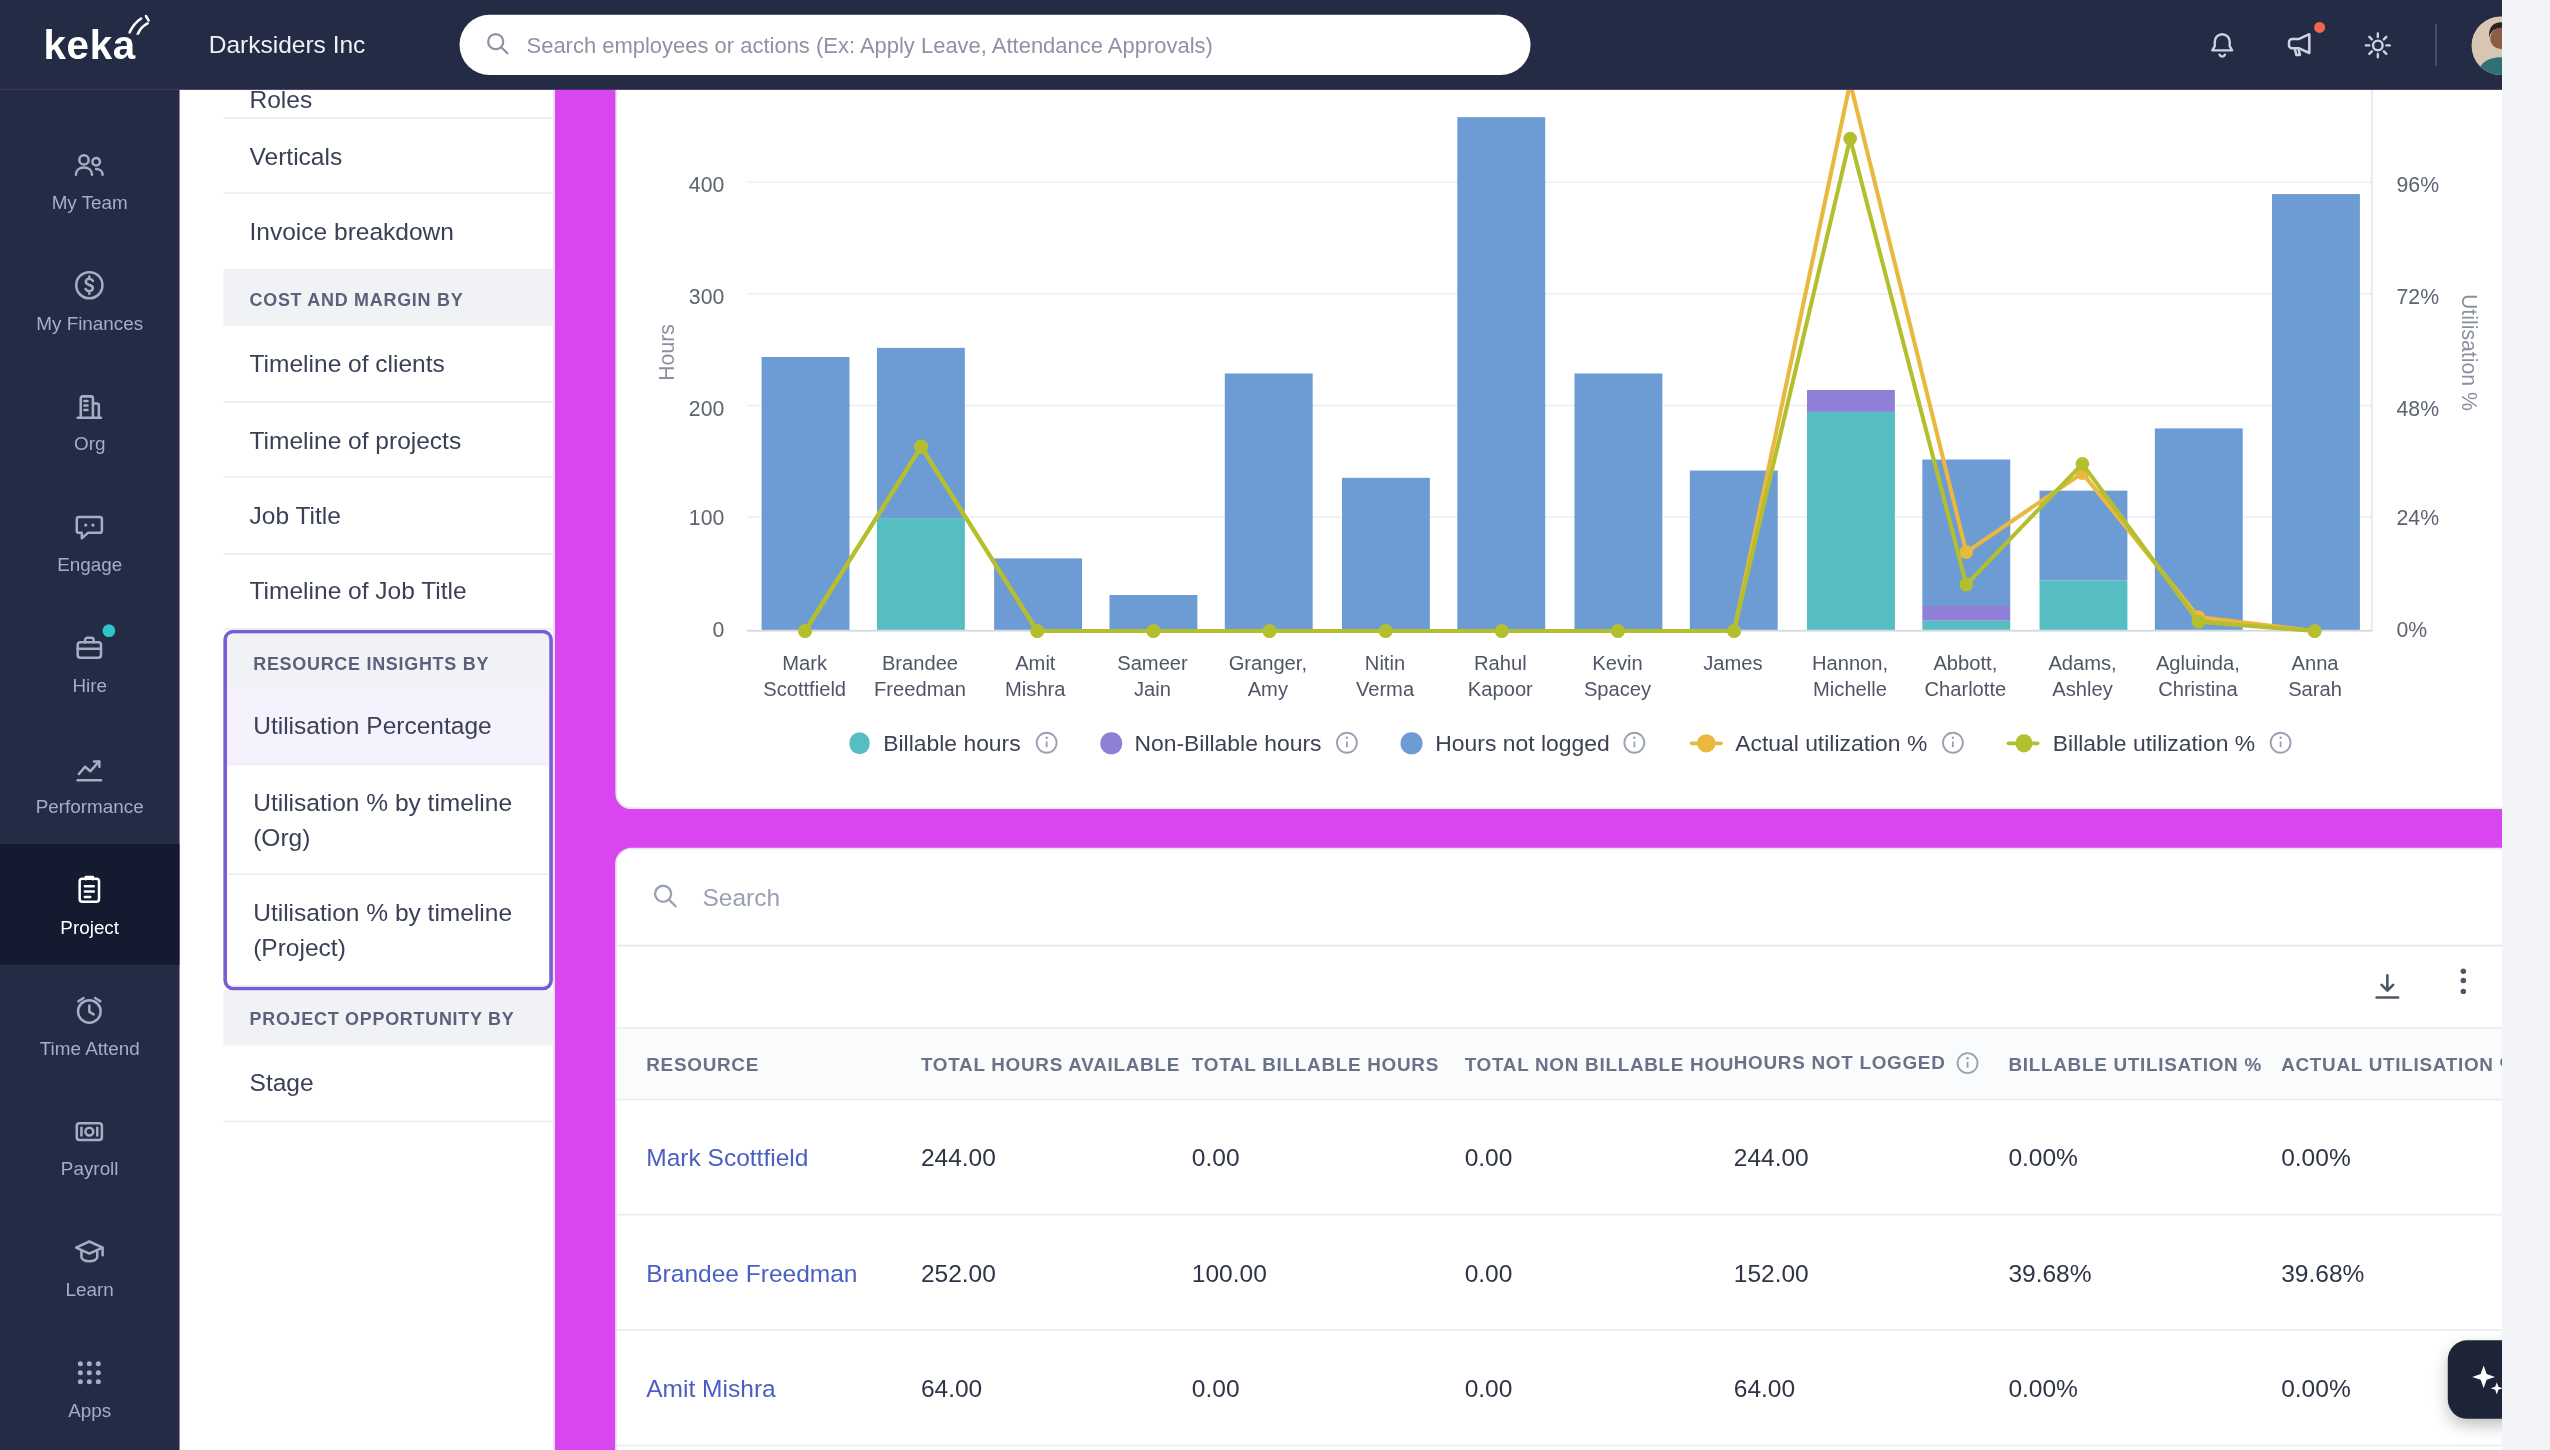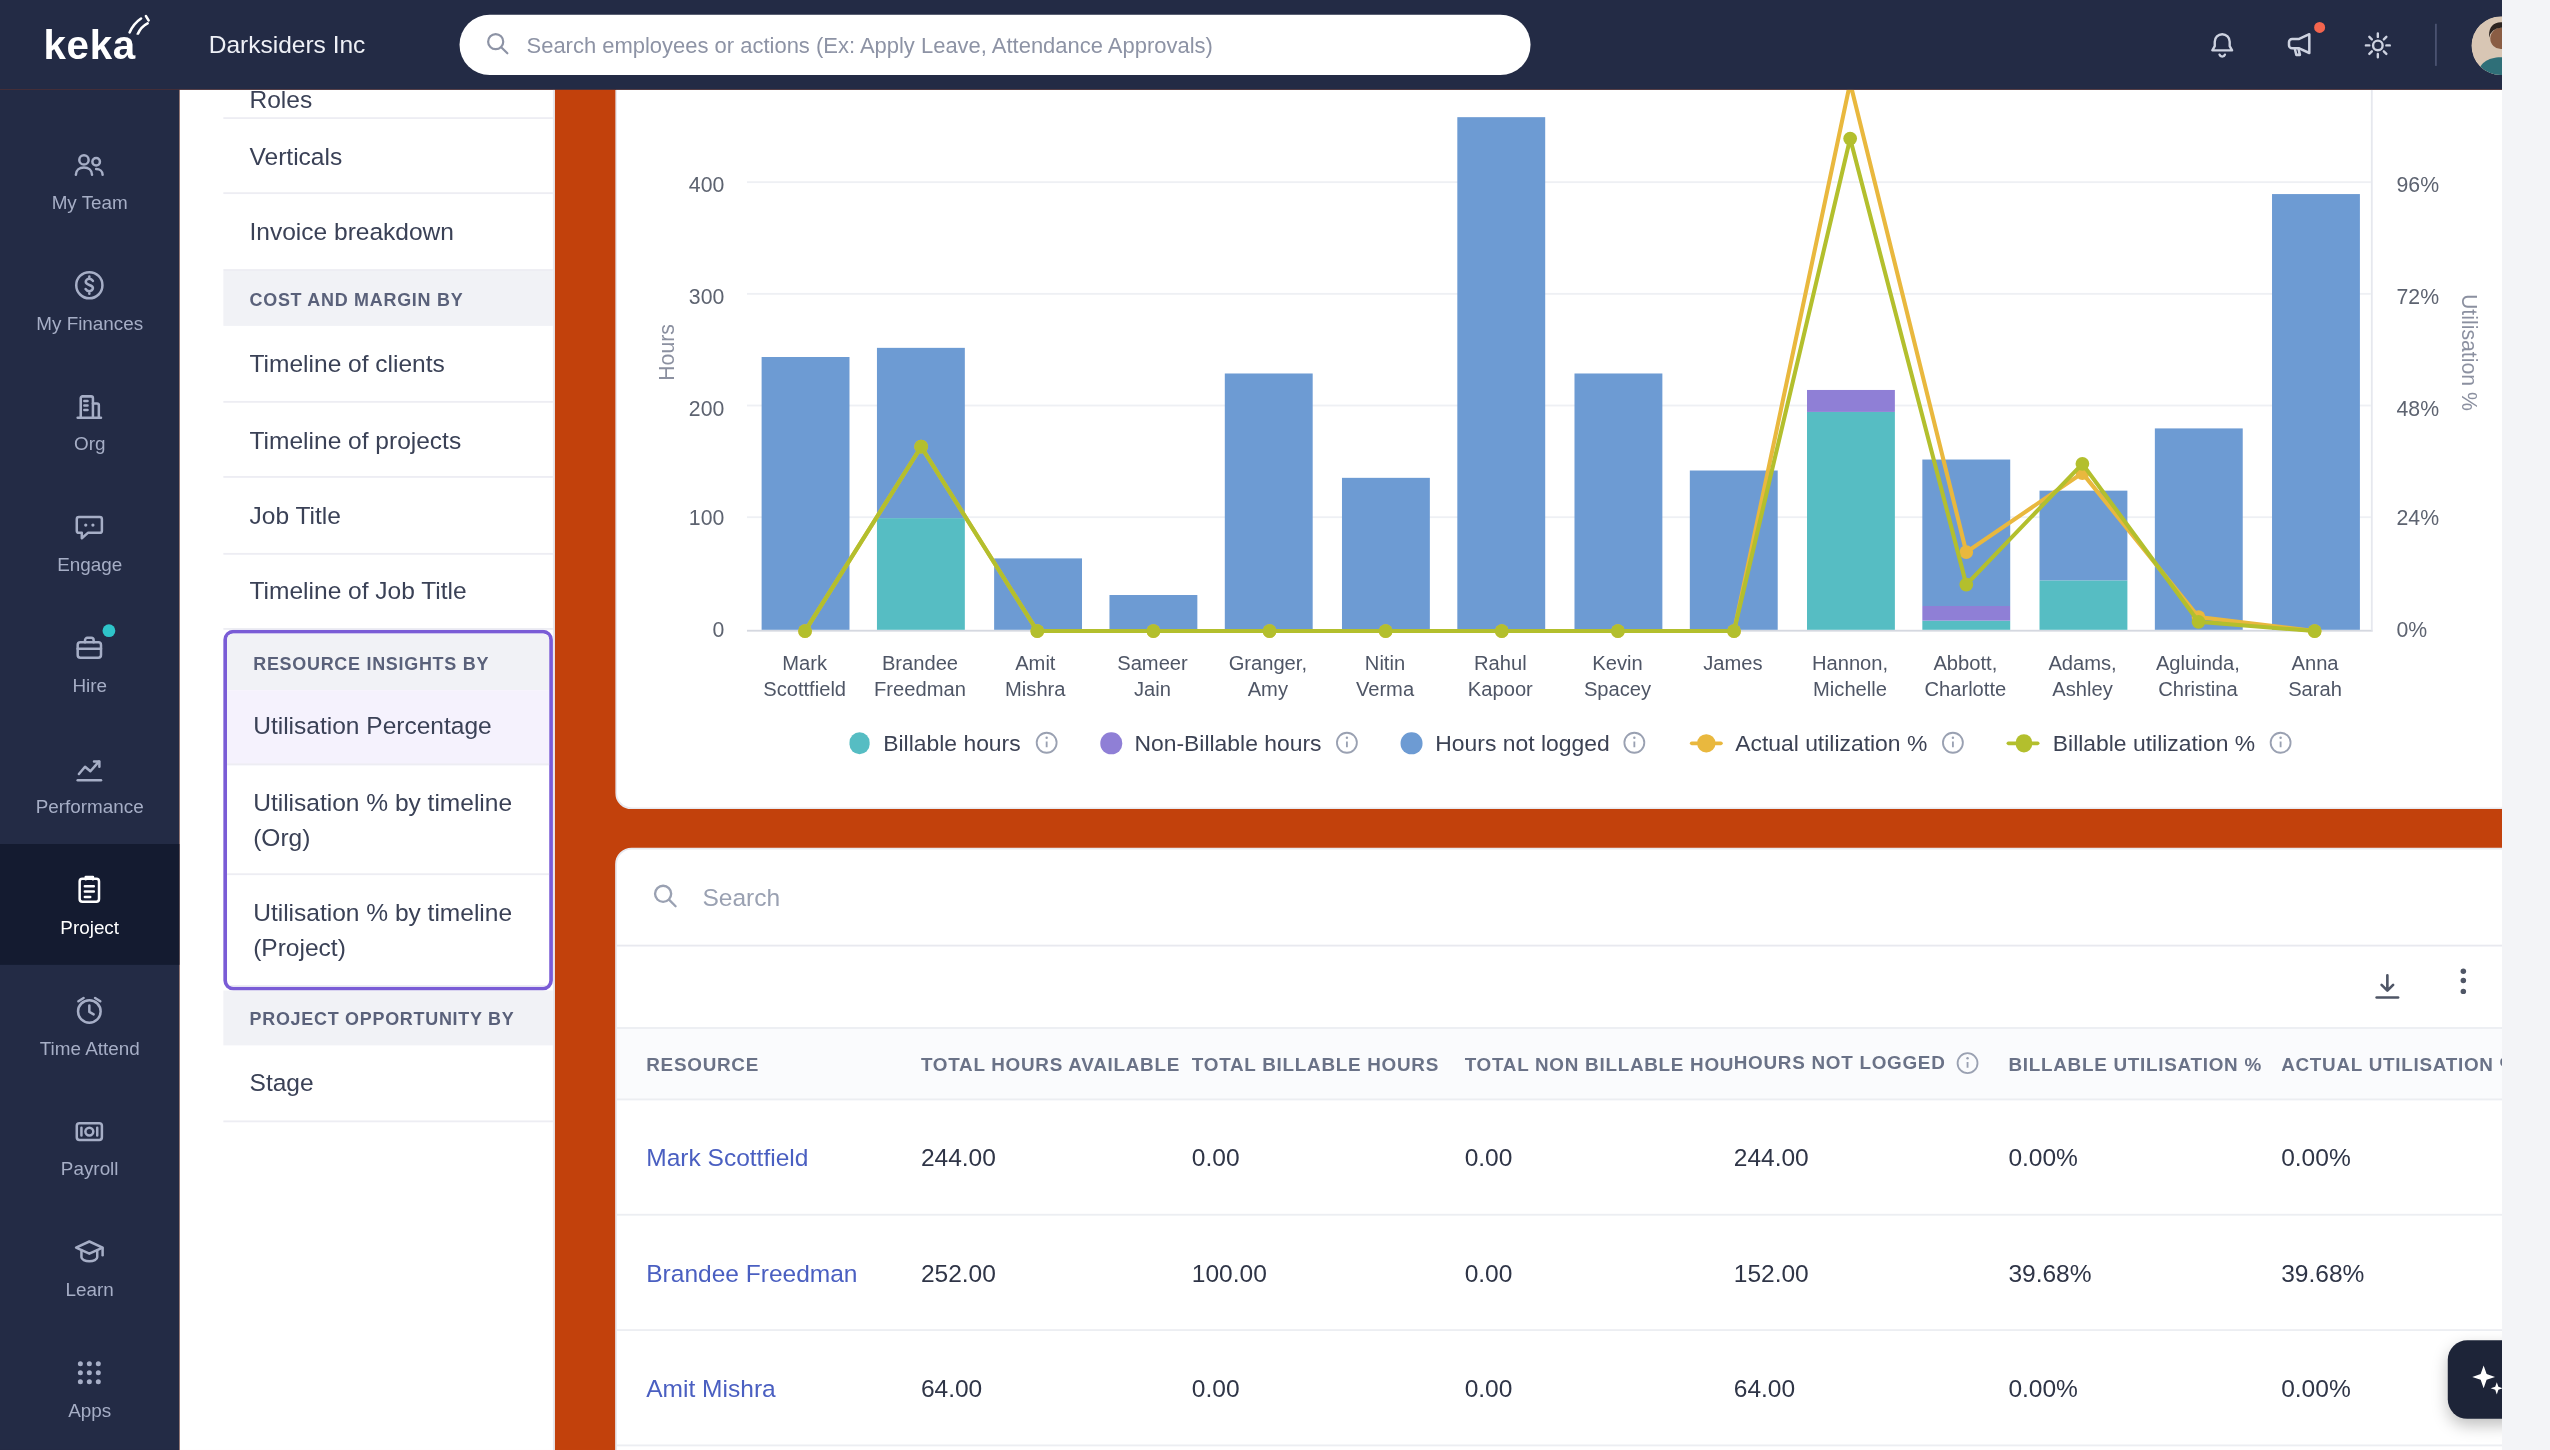--- a/index.html
+++ b/index.html
@@ -1,17 +1,17 @@
 <!DOCTYPE html>
 <html style="font-size:14.3px"><head>
 <meta charset="utf-8">
 <style>
   html,body{margin:0;padding:0;background:#f3f4f7;}
   *{box-sizing:border-box;font-family:"Liberation Sans",sans-serif;}
-  #viewport{width:2502px;height:1450px;overflow:hidden;position:relative;background:#c2410c;}
+  #viewport{width:2502px;height:1450px;overflow:hidden;position:relative;background:#d946ef;}
   #canvas{width:1393px;height:792px;transform:scale(1.8308);transform-origin:0 0;position:relative;overflow:hidden;}
 
   
   .header{position:absolute;top:0;left:0;width:1393px;height:49px;background:#232b45;z-index:30;display:flex;align-items:center;}
   .logo-block{width:98px;height:49px;display:flex;align-items:center;justify-content:center;position:relative;cursor:pointer;}
   .logo-text{color:#fff;font-size:22px;font-weight:bold;letter-spacing:0.4px;}
   .logo-wave{position:absolute;top:6.3px;right:14.3px;}
   .company{color:#eef0f6;font-size:13.4px;margin-left:16px;}
   .search-pill{position:absolute;left:251px;top:8px;width:585px;height:33px;background:#fff;border-radius:17px;display:flex;align-items:center;padding:0 12.5px;}
   .search-pill input{border:none;outline:none;flex:1;font-size:12px;color:#333;background:transparent;margin-left:7.1px;}

